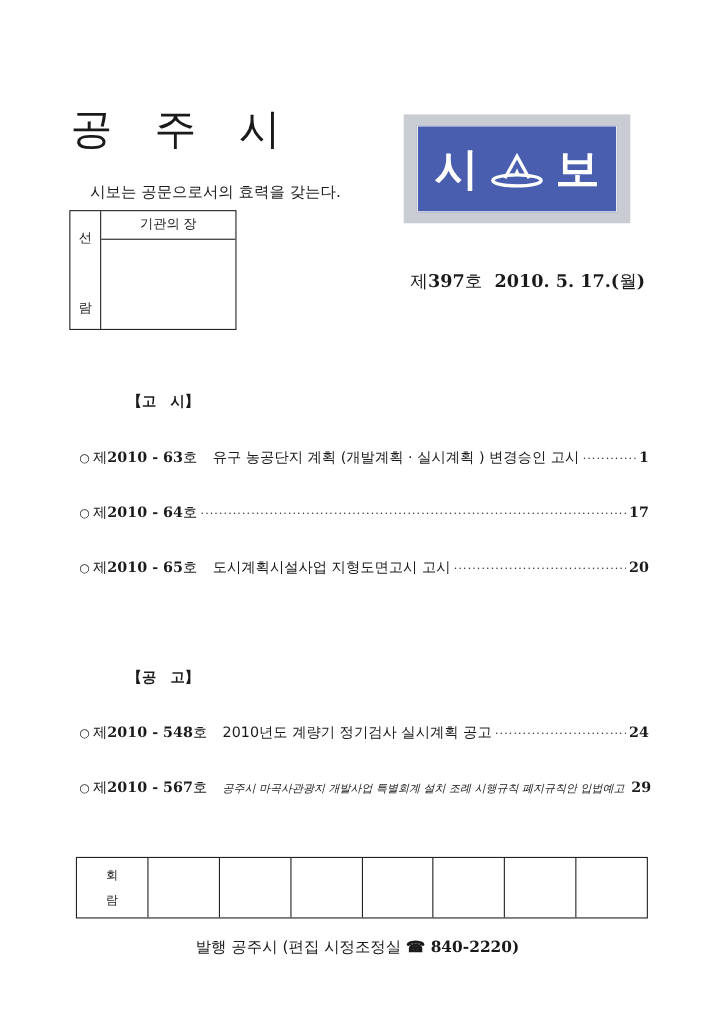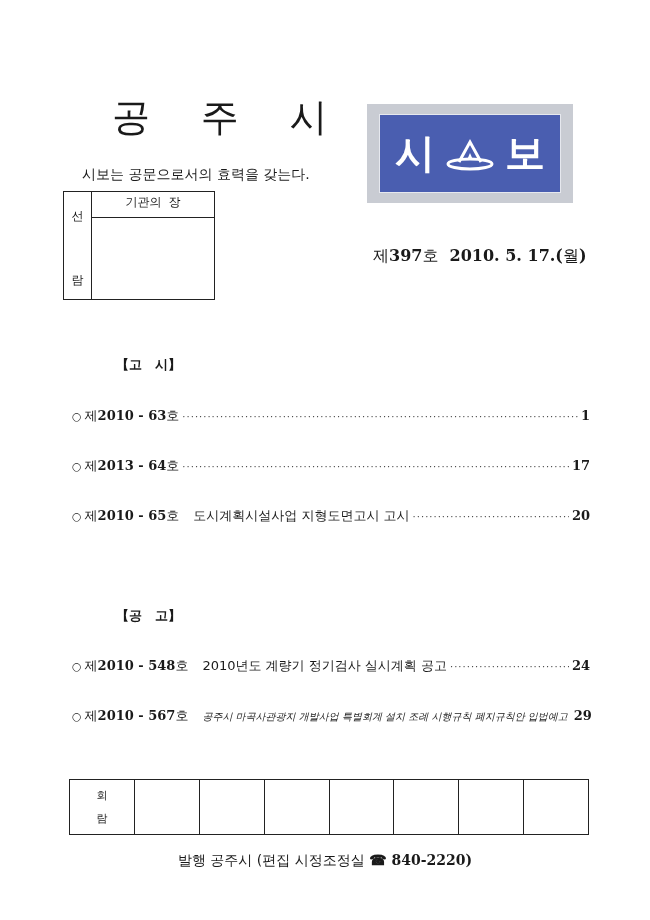--- a/index.html
+++ b/index.html
@@ -1,24 +1,24 @@
 <!DOCTYPE html>
 <html><head>
 <meta charset="utf-8">
 <style>
   html, body { margin:0; padding:0; }
   body { width:650px; height:920px; background:#ffffff; position:relative; overflow:hidden;
          font-family:"DejaVu Serif", "Liberation Serif", serif; color:#1a1a1a; }
   .abs { position:absolute; }
-  .city-title { left:64px; top:92px; font-family:Liberation Mono, monospace; font-size:38px; letter-spacing:14px; font-weight:normal;margin-left:48px; }
+  .city-title { left:64px; top:92px; font-family:Liberation Sans, sans-serif; font-size:38px; letter-spacing:14px; font-weight:normal; }
   .tagline { left:64px; top:166px; font-family:"DejaVu Sans", sans-serif; font-size:14px;margin-left:18px; }
   .review-box { left:63px; top:191px; width:152px; height:109px; border:1.5px solid #222; box-sizing:border-box; }
   .review-box .side { position:absolute; left:0; top:0; width:28px; height:100%; border-right:1.5px solid #222; box-sizing:border-box; font-family:"DejaVu Sans", sans-serif; font-size:12px; }
   .review-box .side span { position:absolute; left:0; width:100%; text-align:center; }
-  .review-box .head { position:absolute; left:28px; right:0; top:0; height:26px; border-bottom:1.5px solid #222; box-sizing:border-box; text-align:center; font-family:Liberation Mono, monospace; font-size:12px; line-height:22px; }
+  .review-box .head { position:absolute; left:28px; right:0; top:0; height:26px; border-bottom:1.5px solid #222; box-sizing:border-box; text-align:center; font-family:Liberation Sans, sans-serif; font-size:12px; line-height:22px; }
   .logo { left:367px; top:104px; width:206px; height:99px; background:#c9ccd3; box-sizing:border-box; padding:10px 12px; }
   .logo-inner { width:100%; height:100%; background:#4a5eb0; border:1px solid #e6e8ee; box-sizing:border-box; display:flex; align-items:center; justify-content:center; gap:10px; color:#ffffff; font-family:"DejaVu Sans", sans-serif; font-weight:bold; font-size:40px; }
   .issue { left:373px; top:246px; font-size:16px; font-weight:bold; }
   .issue .kor { font-weight:normal; }
   .section-label { left:72px; font-size:13px; font-weight:bold;margin-left:44px; }
   .entry { left:72px; width:518px; display:flex; align-items:baseline; font-size:13px; white-space:nowrap; }
   .entry .bullet { font-size:11px; margin-right:3px; }
   .entry .num { font-weight:bold; }
   .entry .num .k { font-weight:normal; }
   .entry .title { margin-left:14px; font-family:"DejaVu Sans", sans-serif; font-size:13px; }
@@ -62,27 +62,28 @@
 <div class="abs issue">
   <span class="kor">제</span><span>397</span><span class="kor">호</span>&nbsp;
   <span>2010. 5. 17.(</span><span class="kor">월</span><span>)</span>
 </div>
 
 <div class="abs section-label" style="top:356px">【고　시】</div>
 
 <div class="abs entry" style="top:407px">
   <span class="bullet">○</span>
   <span class="num"><span class="k">제</span><span>2010 -   63</span><span class="k">호</span></span>
+  <span class="title">유구 농공단지 계획 (개발계획 · 실시계획 ) 변경승인 고시</span>
   <span class="dots"></span>
   <span class="page">1</span>
 </div>
 
 <div class="abs entry" style="top:457px">
   <span class="bullet">○</span>
-  <span class="num"><span class="k">제</span><span>2013 -   64</span><span class="k">호</span></span>
+  <span class="num"><span class="k">제</span><span>2010 -   64</span><span class="k">호</span></span>
   <span class="dots"></span>
   <span class="page">17</span>
 </div>
 
 <div class="abs entry" style="top:507px">
   <span class="bullet">○</span>
   <span class="num"><span class="k">제</span><span>2010 -   65</span><span class="k">호</span></span>
   <span class="title">도시계획시설사업 지형도면고시 고시</span>
   <span class="dots"></span>
   <span class="page">20</span>

